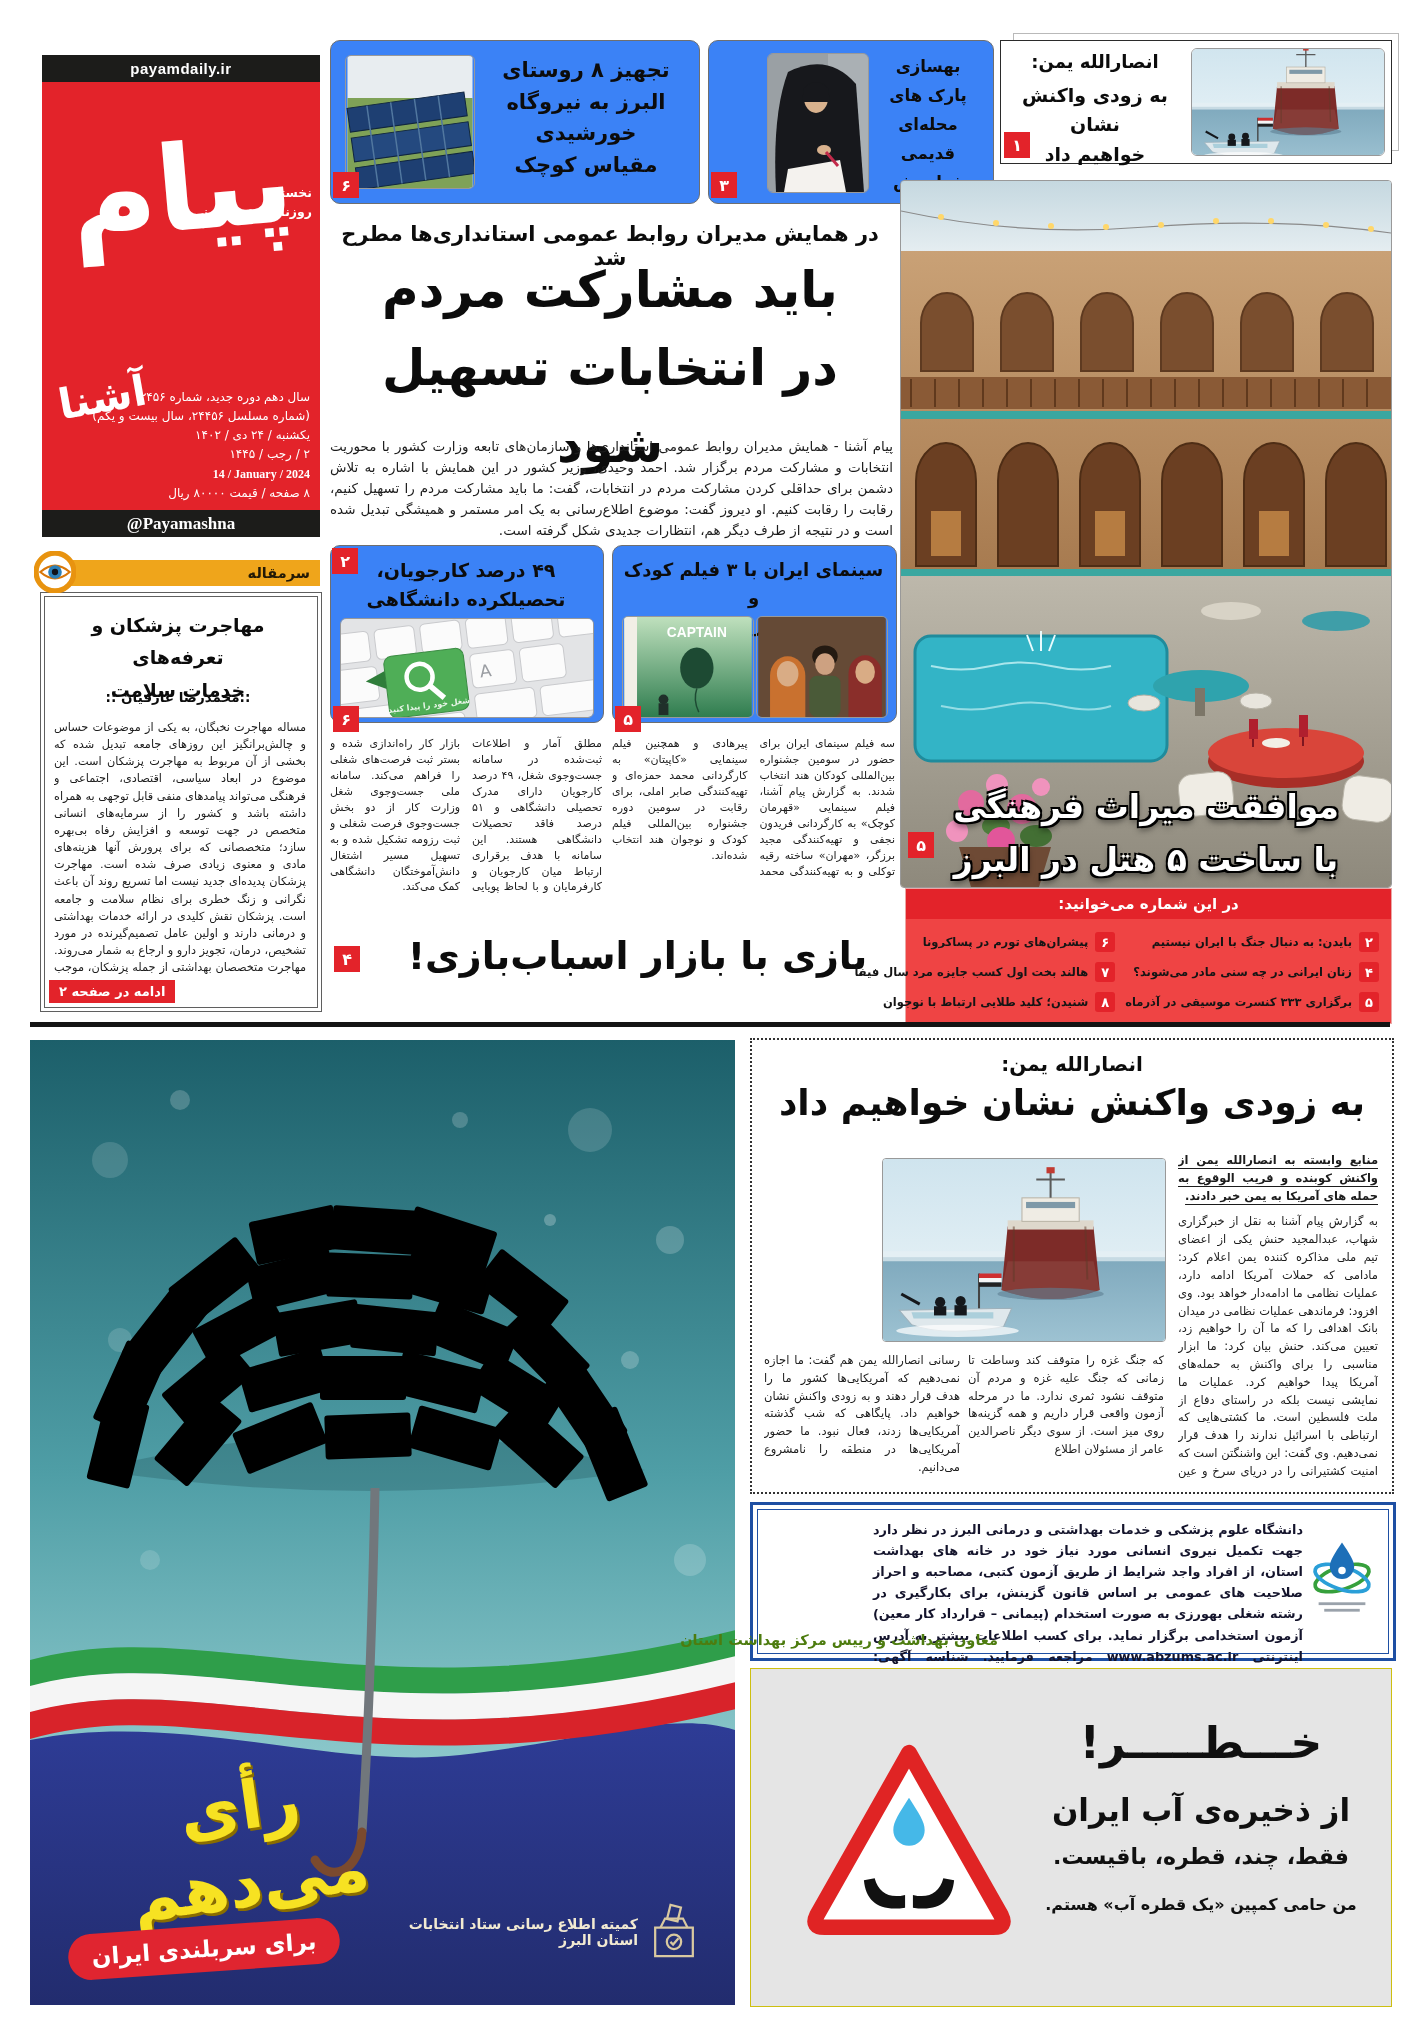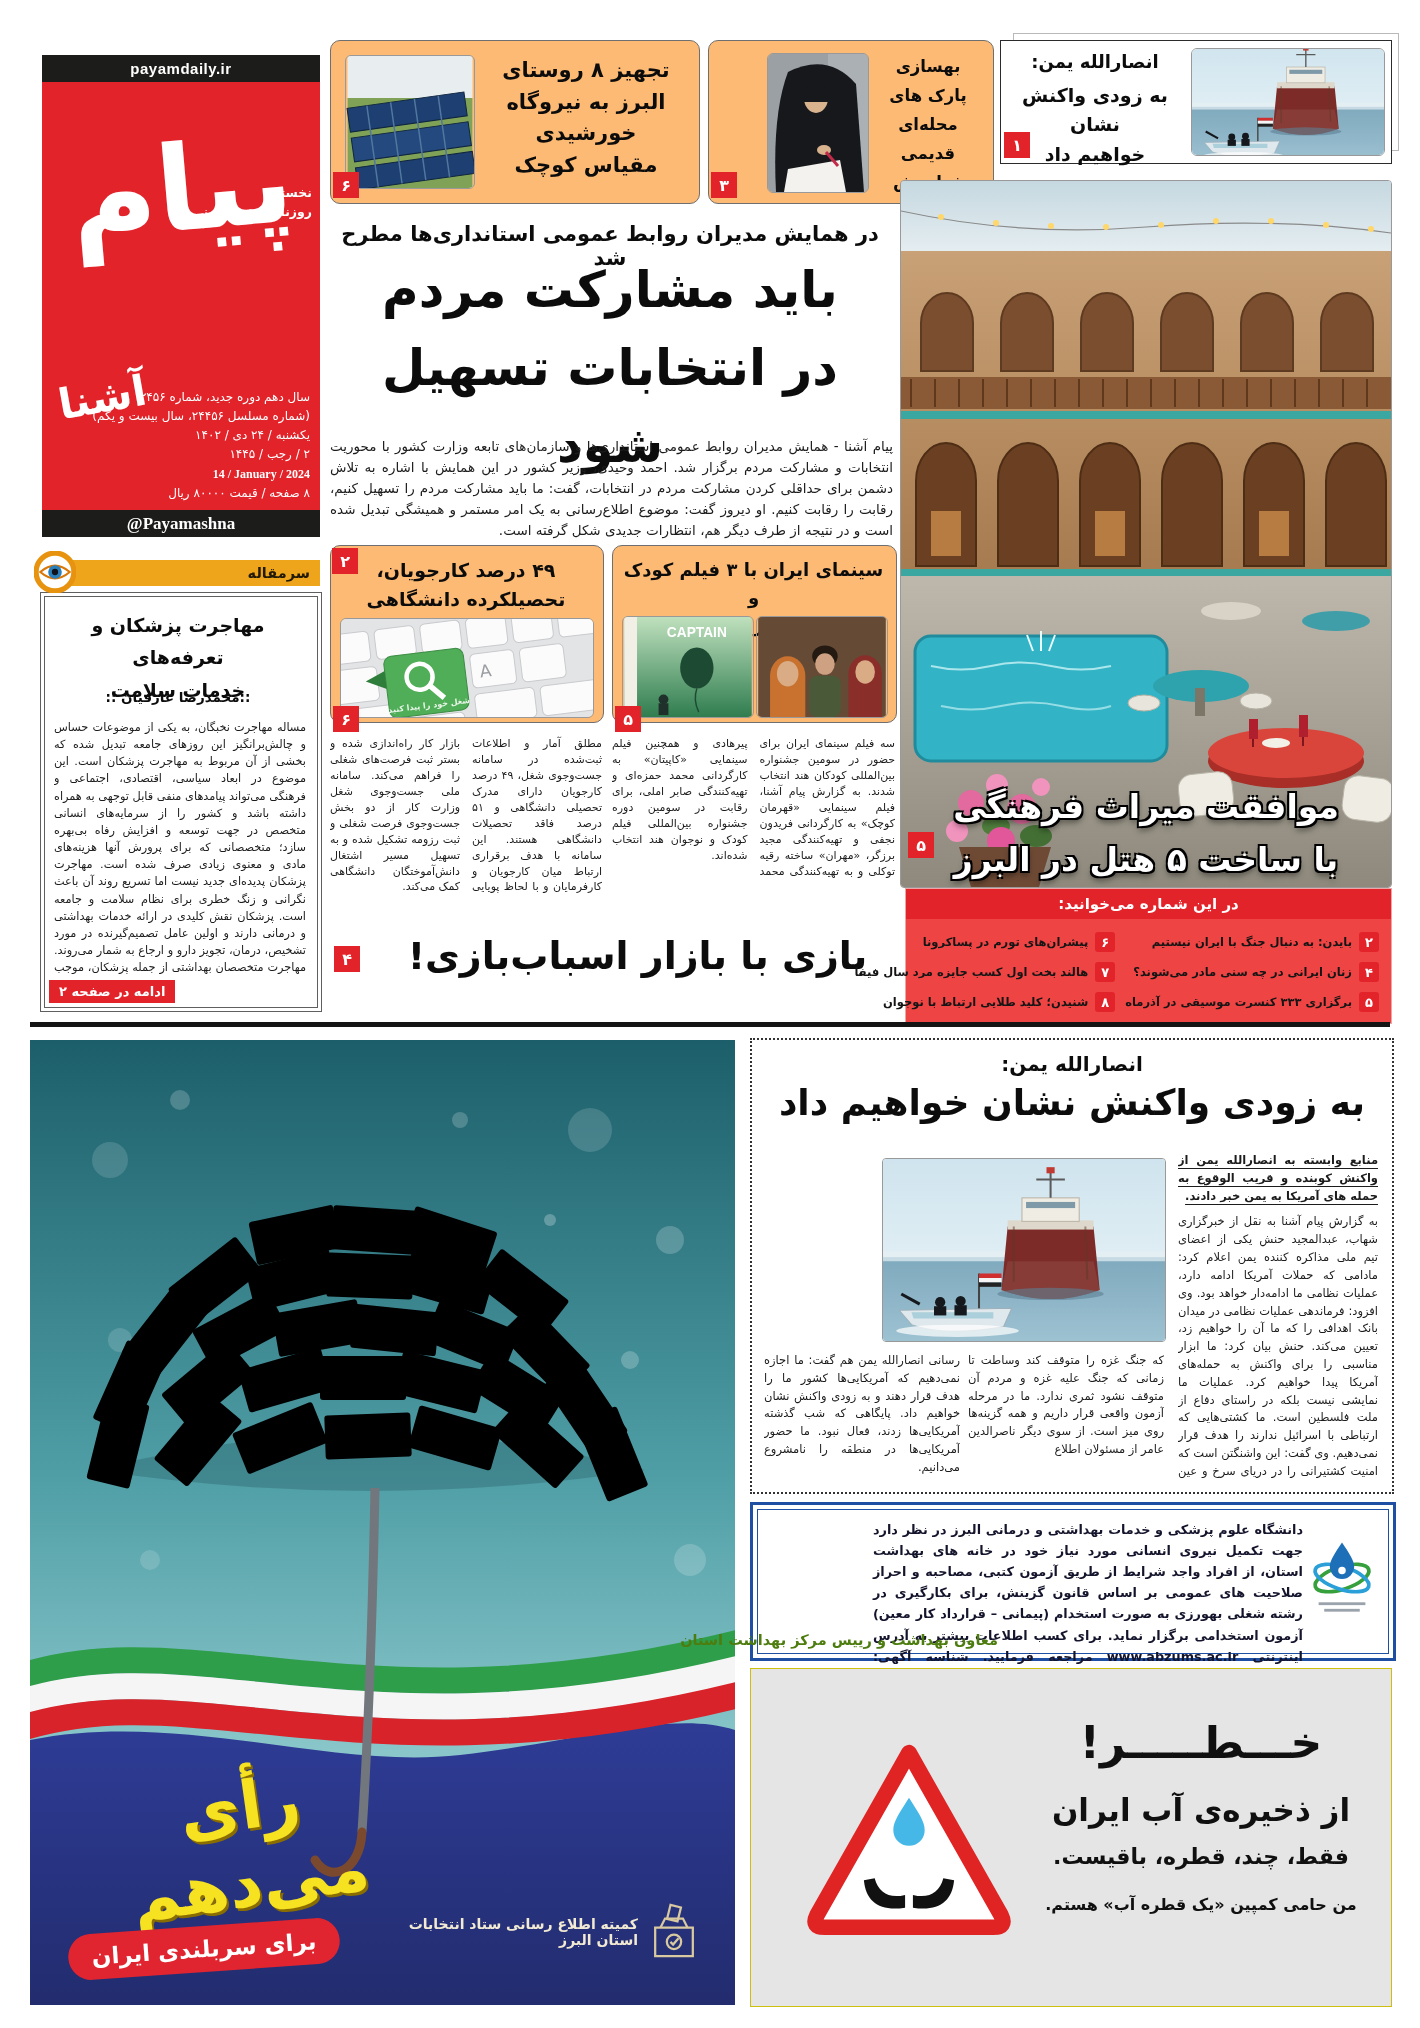--- a/index.html
+++ b/index.html
@@ -1,19 +1,19 @@
 <!DOCTYPE html>
 <html lang="fa" dir="rtl"><head>
 <meta charset="utf-8">
 <style>
   html,body{margin:0;padding:0;background:#fff;}
   .page{position:relative;width:1420px;height:2028px;background:#ffffff;overflow:hidden;
         font-family:"DejaVu Sans",sans-serif;direction:rtl;color:#111;}
   .abs{position:absolute;}
-  .box{position:absolute;border:1.6px solid #6f6f6f;border-radius:10px;background:#fdba74;}
+  .box{position:absolute;border:1.6px solid #6f6f6f;border-radius:10px;background:#3b82f6;}
   .badge{position:absolute;width:26px;height:26px;background:#e3232a;color:#fff;font-weight:bold;
          font-size:16px;display:flex;align-items:center;justify-content:center;z-index:6;}
   .btitle{font-weight:bold;color:#0c0c0c;text-align:center;}
   .just{text-align:justify;color:#1c1c1c;}
   .darkbar{background:#1c1c1a;color:#fff;display:flex;align-items:center;justify-content:center;}
   .photo{overflow:hidden;border-radius:6px;border:1px solid #999;}
   svg{display:block;}
   .capline{font-weight:bold;color:#fff;
      text-shadow:-2px -2px 0 #000,2px -2px 0 #000,-2px 2px 0 #000,2px 2px 0 #000,0 4px 6px rgba(0,0,0,.55);}
   .idx-item{display:flex;align-items:center;gap:7px;font-weight:bold;font-size:11.5px;white-space:nowrap;color:#151515;}

